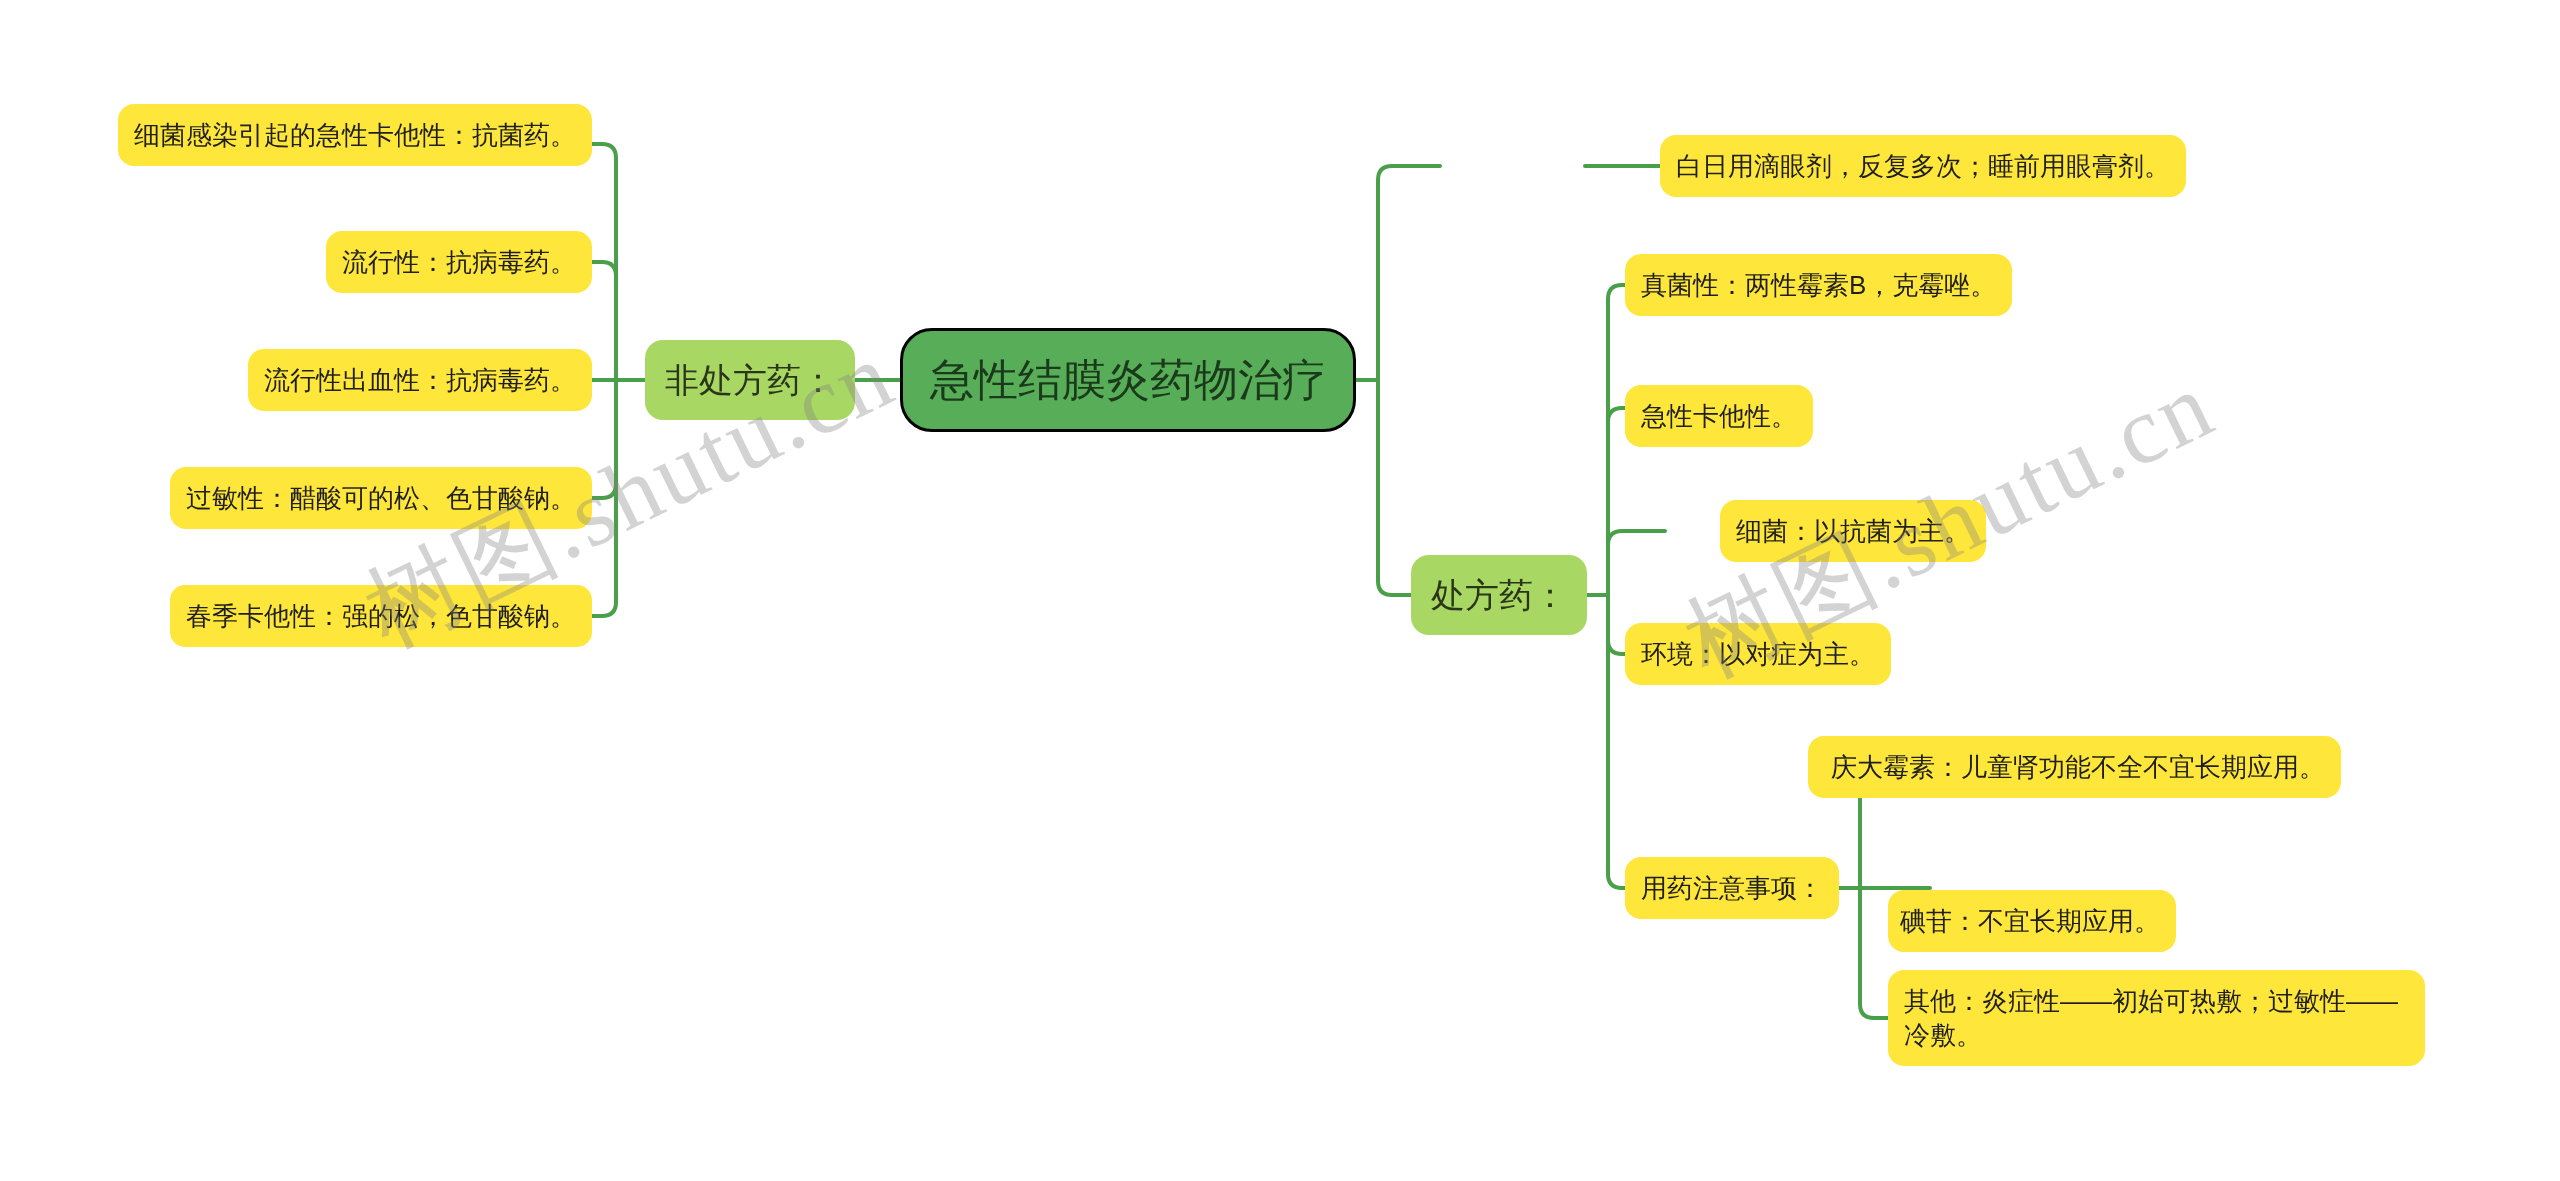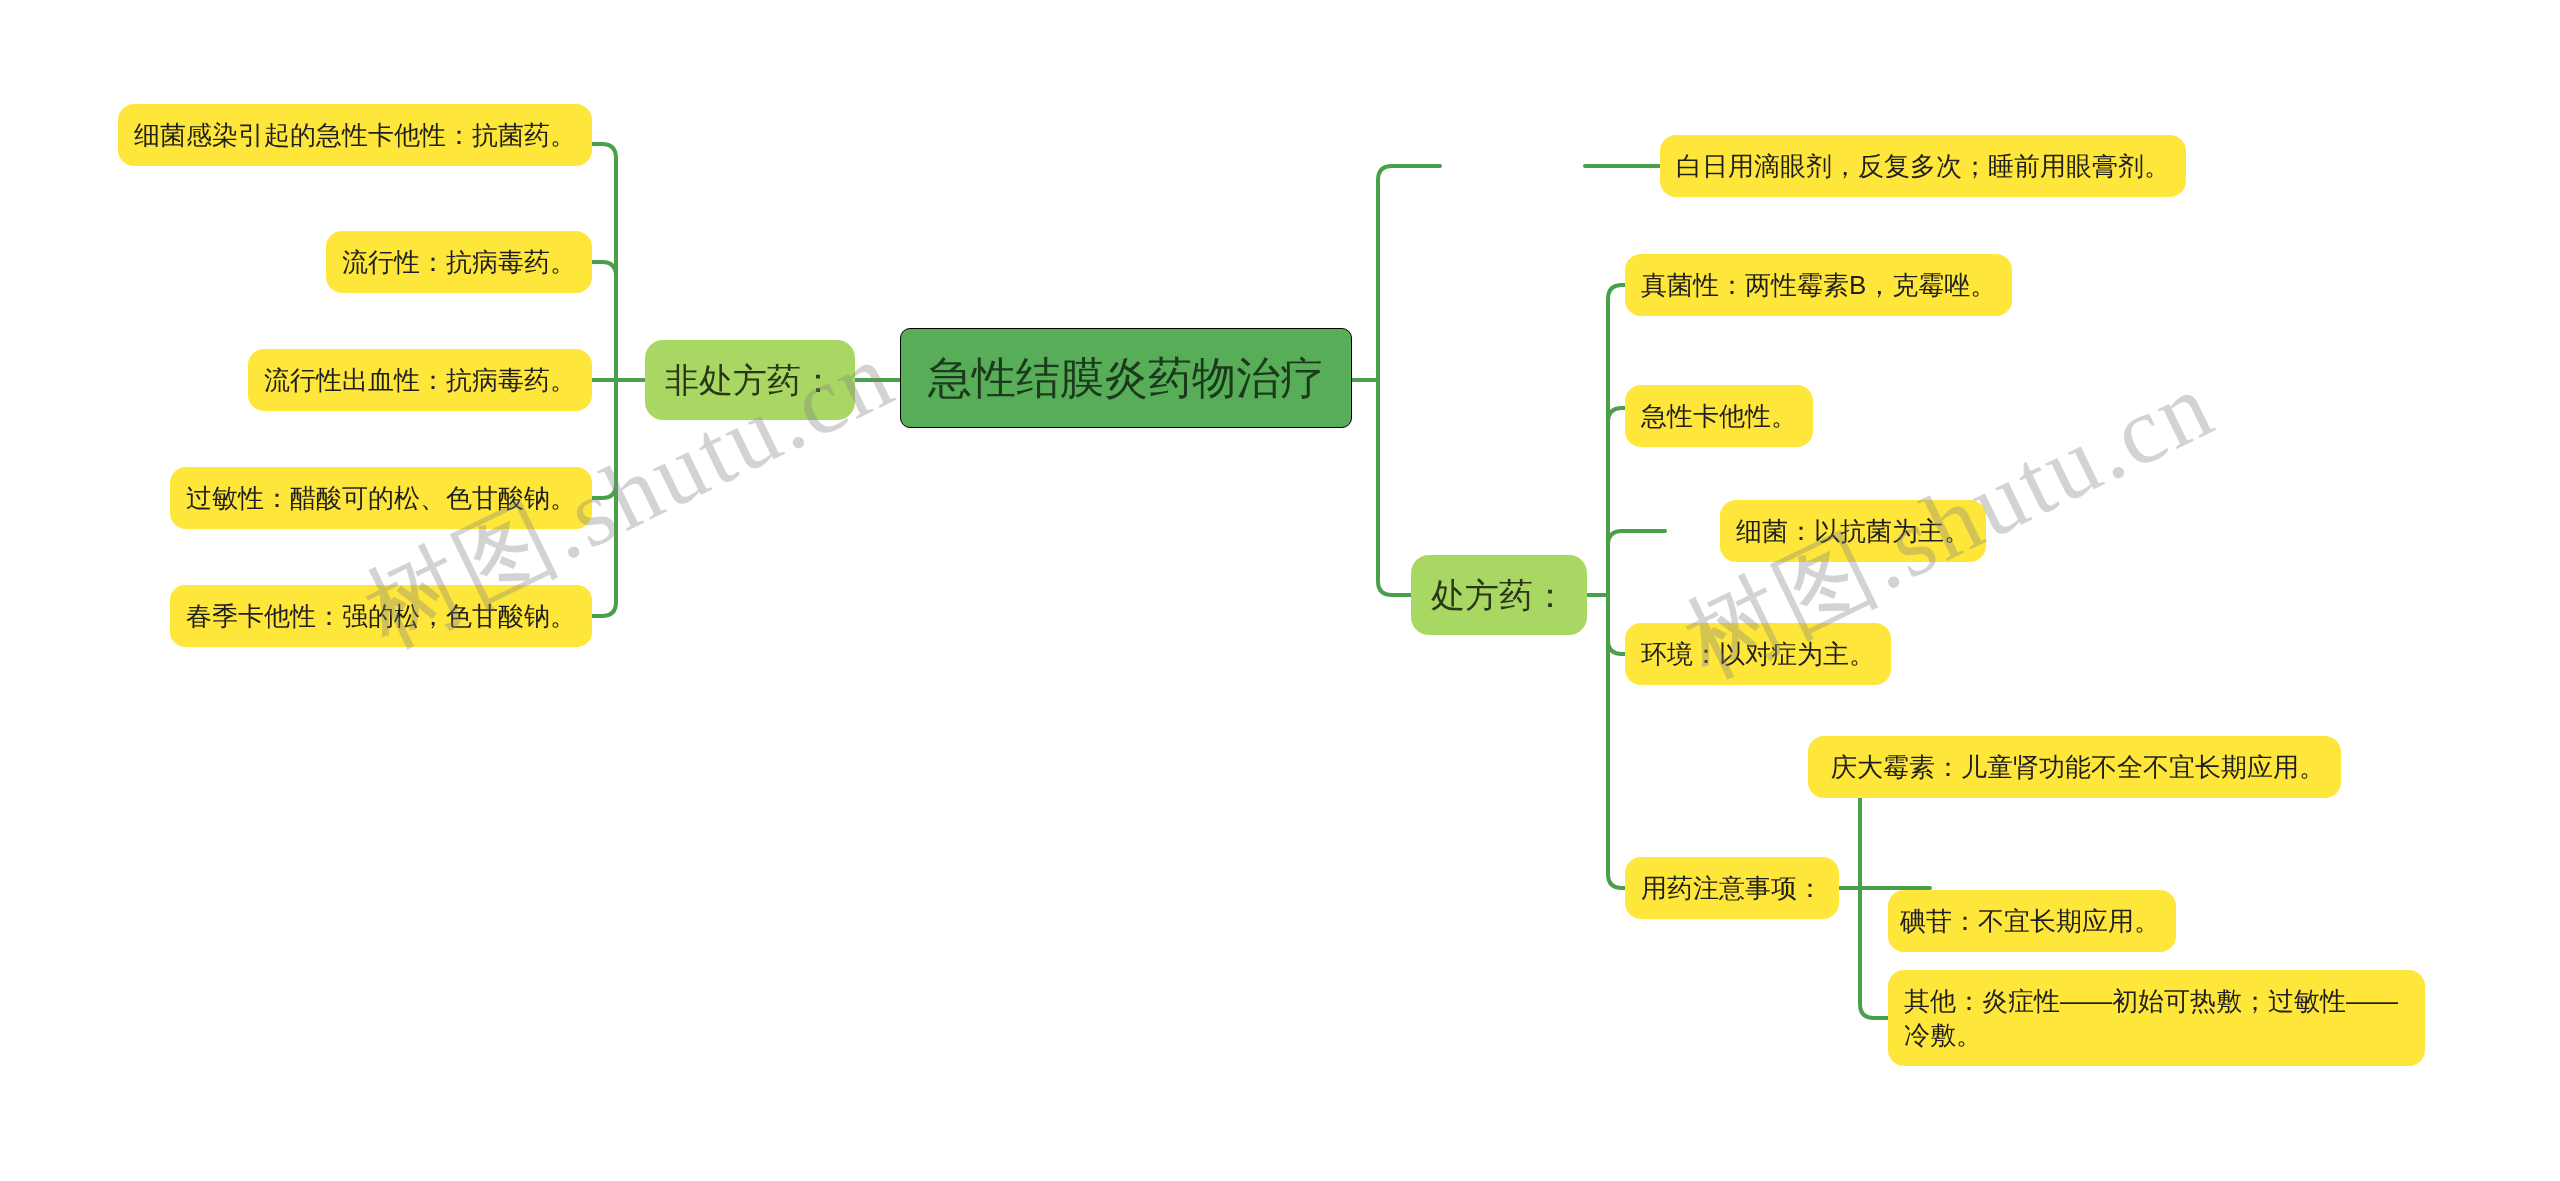--- a/index.html
+++ b/index.html
@@ -41,25 +41,25 @@
     background: #a8d764;
     color: #2a3617;
     font-size: 34px;
     line-height: 40px;
     padding: 20px 20px;
     border-radius: 18px;
   }
   .root {
     background: #58ae58;
     color: #1b3a1b;
-    border: 1px solid #000000;
+    border: 3px solid #000000;
     font-size: 44px;
     line-height: 52px;
     padding: 23px 27px;
-    border-radius: 10px;
+    border-radius: 32px;
     font-weight: 500;
   }
   .watermark {
     position: absolute;
     z-index: 5;
     pointer-events: none;
     font-family: "Liberation Serif", "DejaVu Serif", serif;
     font-size: 96px;
     letter-spacing: 3px;
     color: rgba(128, 128, 128, 0.35);

